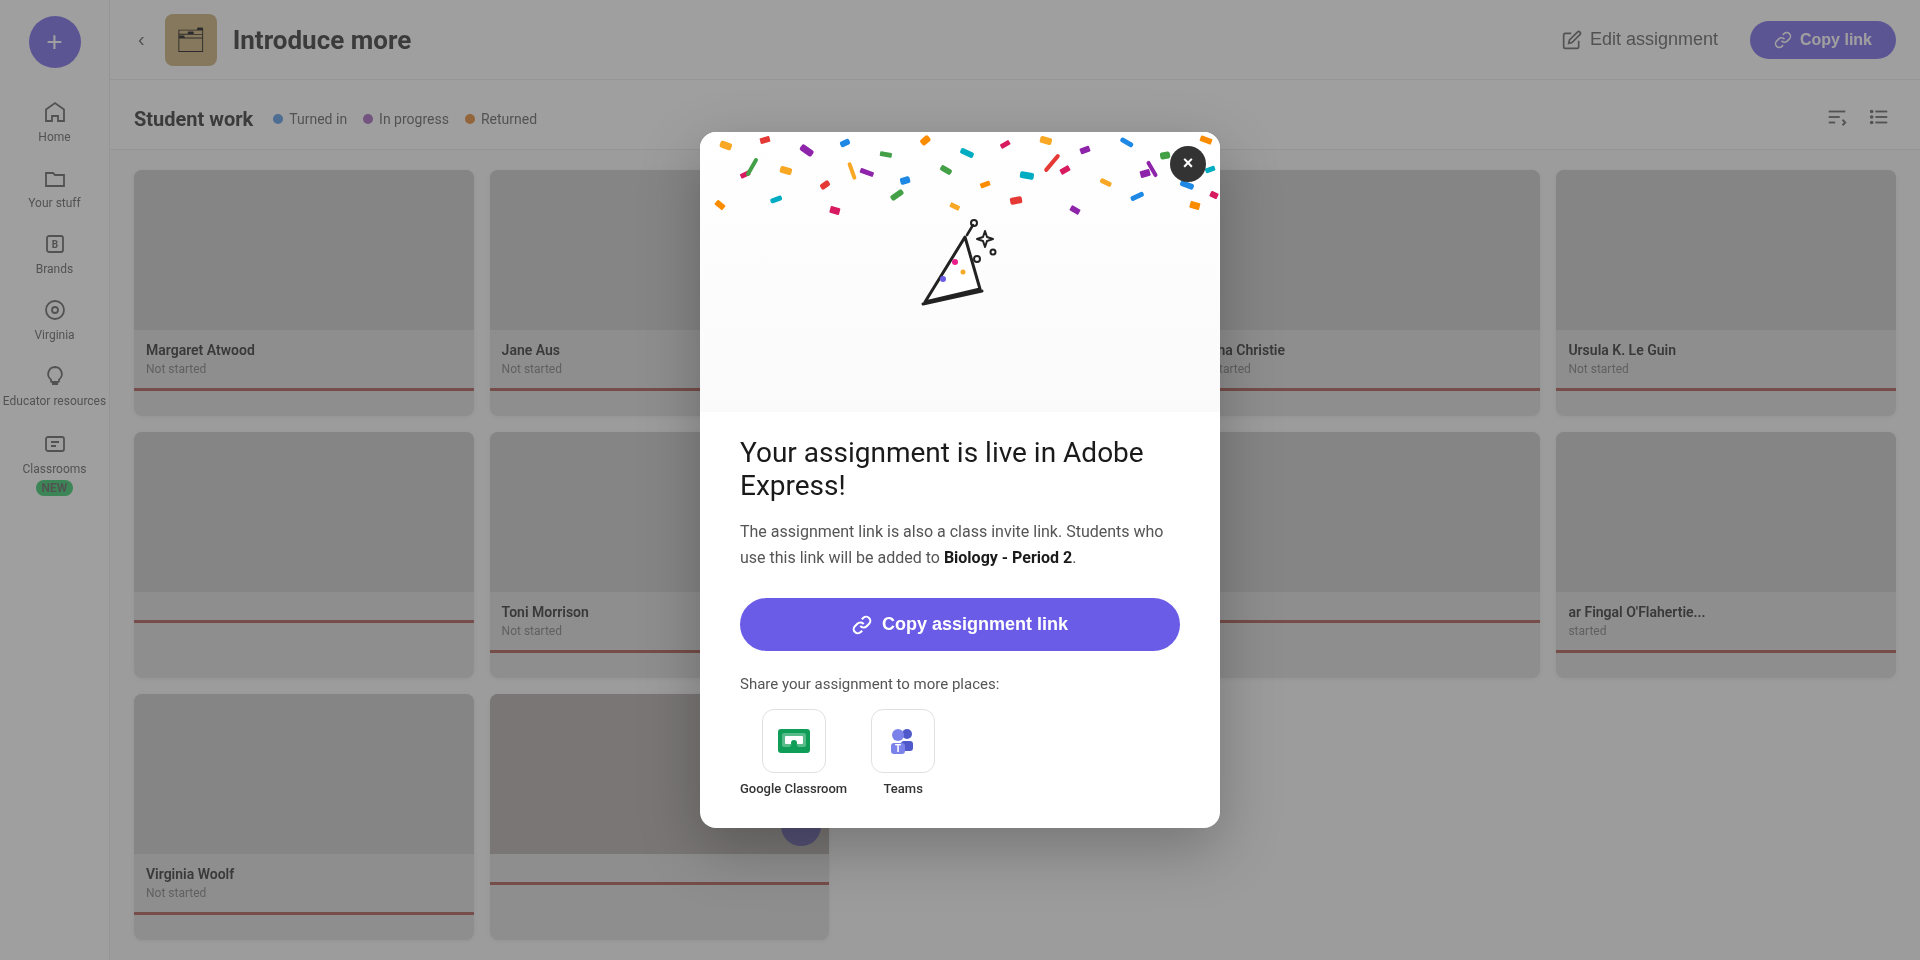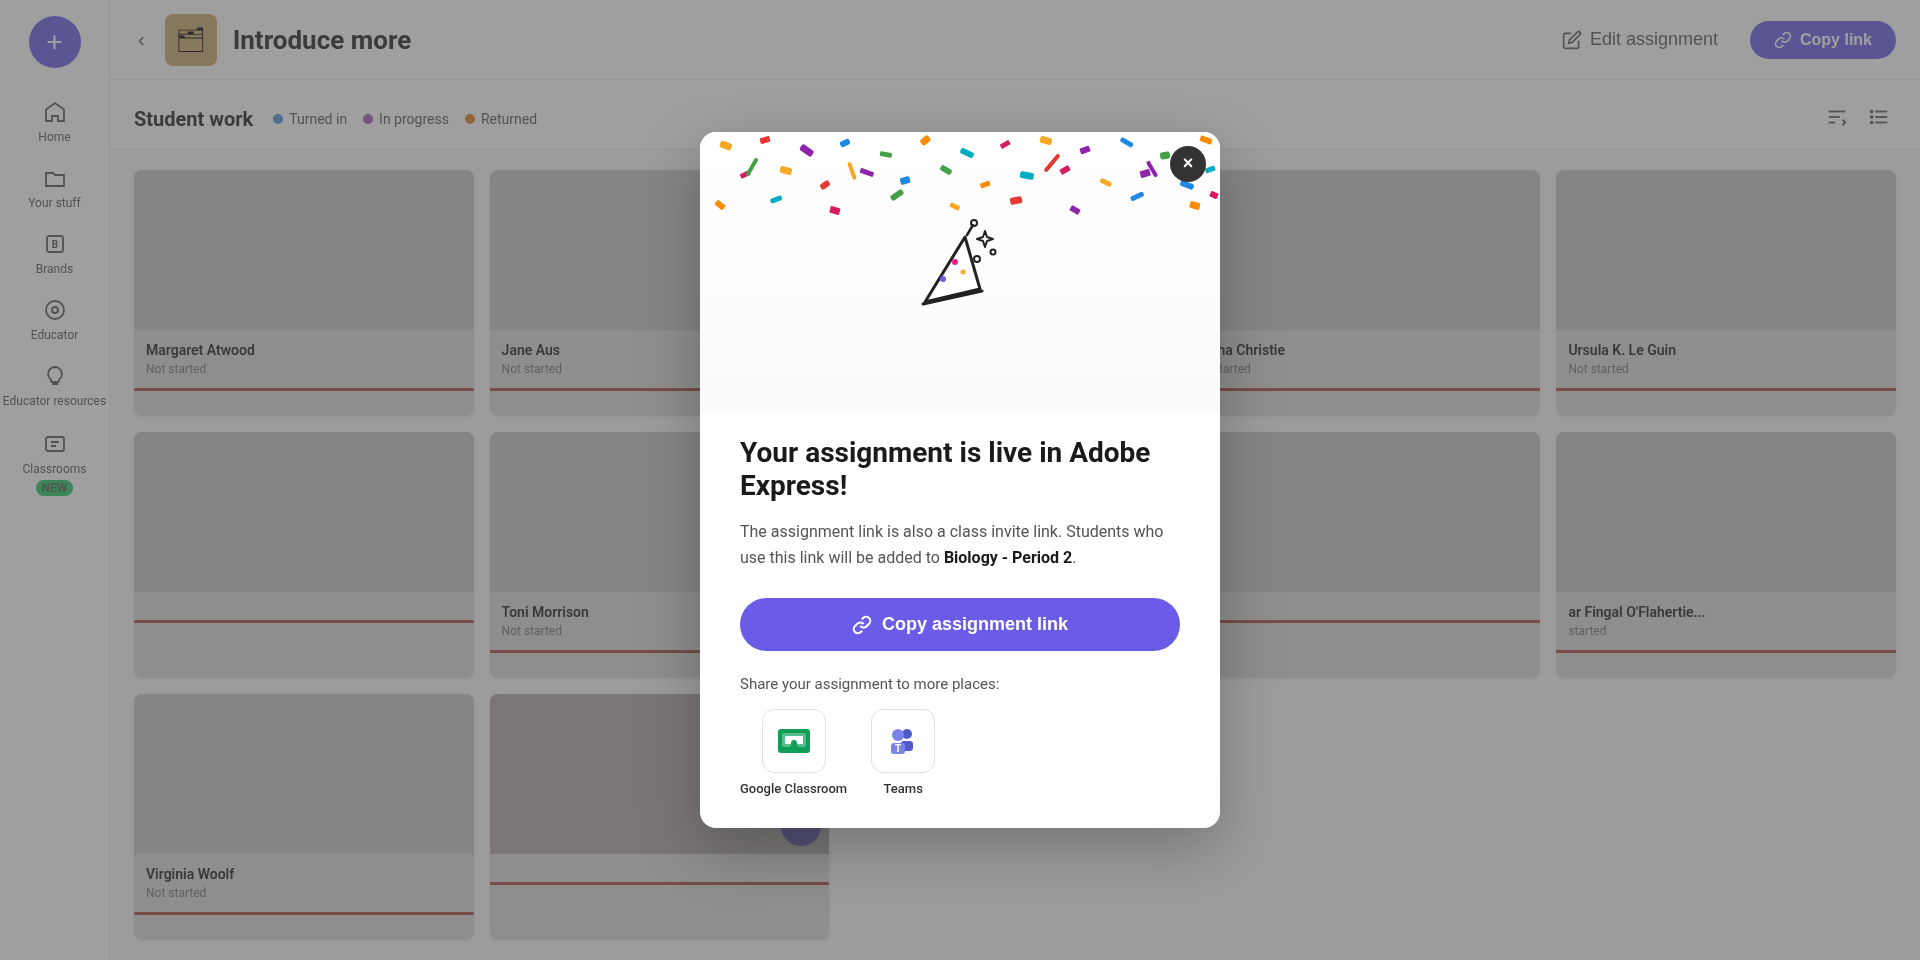--- a/index.html
+++ b/index.html
@@ -329,21 +329,21 @@
       justify-content: center;
     }
 
     
     .modal-body {
       padding: 24px 40px 32px;
     }
 
     .modal-heading {
       font-size: 28px;
-      font-weight: 700;
+      font-weight: 400;
       color: #1a1a1a;
       margin-bottom: 16px;
       line-height: 1.2;
     }
 
     .modal-description {
       font-size: 16px;
       color: #555;
       line-height: 1.6;
       margin-bottom: 28px;
@@ -459,21 +459,21 @@
       <span>Brands</span>
     </div>
 
     <div class="sidebar-item">
       <div class="icon-wrapper">
         <svg viewBox="0 0 24 24">
             <circle cx="12" cy="12" r="9" stroke="#555" stroke-width="1.8" fill="none"></circle>
             <circle cx="12" cy="12" r="3" stroke="#555" stroke-width="1.8" fill="none"></circle>
           </svg>
       </div>
-      <span>Educator</span>
+      <span>Virginia</span>
     </div>
 
     <div class="sidebar-item">
       <div class="icon-wrapper">
         <svg viewBox="0 0 24 24">
             <path d="M12 3a7 7 0 0 1 4 12.6V17a1 1 0 0 1-1 1H9a1 1 0 0 1-1-1v-1.4A7 7 0 0 1 12 3z" stroke="#555" stroke-width="1.8" fill="none"></path>
             <path d="M9 18h6m-6 2h6" stroke="#555" stroke-width="1.8"></path>
           </svg>
       </div>
       <span style="text-align:center;line-height:1.3;">Educator resources</span>

